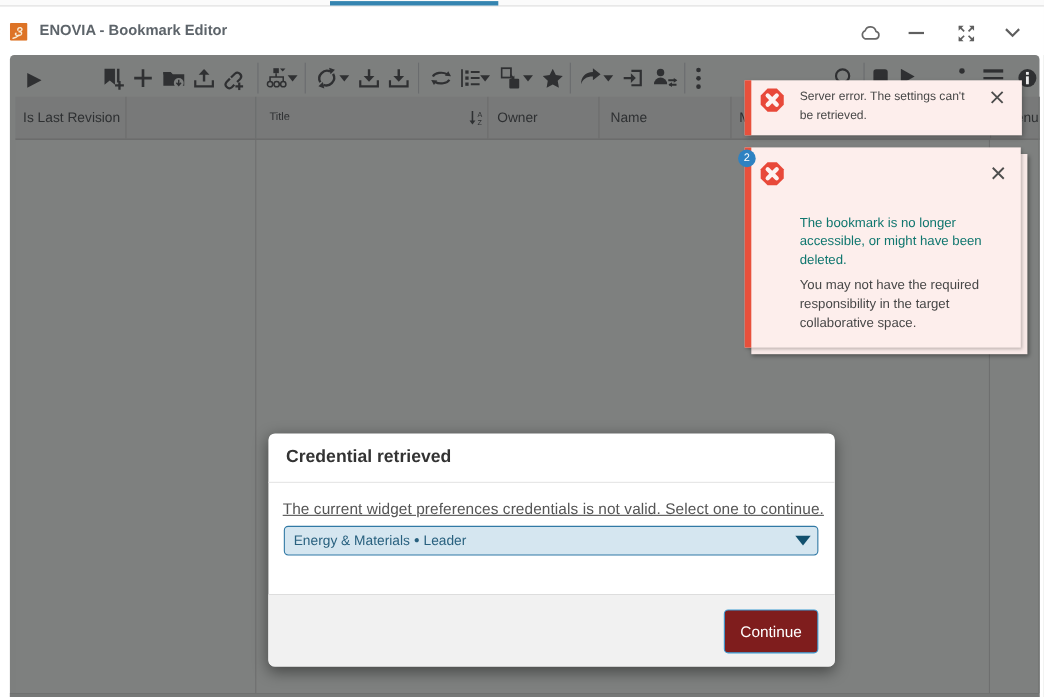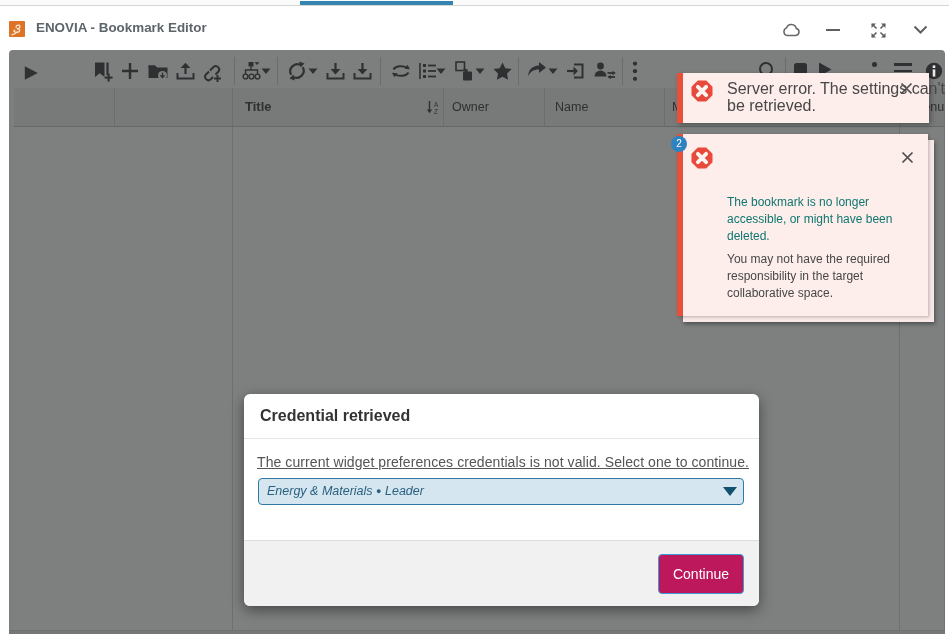--- a/index.html
+++ b/index.html
@@ -54,21 +54,22 @@
 
   <div class="abs" style="left:14px;top:88px;width:930.5px;height:39px;background:#787979;border-bottom:1px solid #666767;box-sizing:border-box;"></div>
 
   <div class="abs" style="left:114px;top:88px;width:1px;height:38px;background:#6c6d6d;"></div>
   <div class="abs" style="left:232px;top:88px;width:1px;height:38px;background:#6c6d6d;"></div>
   <div class="abs" style="left:443px;top:88px;width:1px;height:38px;background:#6c6d6d;"></div>
   <div class="abs" style="left:544px;top:88px;width:1px;height:38px;background:#6c6d6d;"></div>
   <div class="abs" style="left:664px;top:88px;width:1px;height:38px;background:#6c6d6d;"></div>
   <div class="abs" style="left:900px;top:88px;width:1px;height:38px;background:#6c6d6d;"></div>
 
-  <div class="abs" style="left:245px;top:88px;height:38px;line-height:38px;font-size:13px;color:#2e3032;font-weight:bold;">Title</div>
+  <div class="abs" style="left:21px;top:88px;height:38px;line-height:38px;font-size:12.5px;color:#2e3032;">Is Last Revision</div>
+  <div class="abs" style="left:245px;top:88px;height:38px;line-height:38px;font-size:10px;color:#2e3032;">Title</div>
   <div class="abs" style="left:452px;top:88px;height:38px;line-height:38px;font-size:12.5px;color:#2e3032;">Owner</div>
   <div class="abs" style="left:555px;top:88px;height:38px;line-height:38px;font-size:12.5px;color:#2e3032;">Name</div>
   <div class="abs" style="left:672px;top:88px;height:38px;line-height:38px;font-size:12.5px;color:#2e3032;">Modified</div>
   <div class="abs" style="left:913px;top:88px;height:38px;line-height:38px;font-size:12.5px;color:#2e3032;">Menu</div>
 
   <svg class="abs" style="left:426px;top:100px;" width="14" height="15" viewBox="0 0 14 15">
     <g stroke="#2e3032" fill="#2e3032">
       <path d="M3.5 1 L3.5 11" stroke-width="1.4" fill="none"></path>
       <path d="M0.8 9.5 L3.5 13.2 L6.2 9.5 z" stroke="none"></path>
       <text x="8" y="6.5" font-size="6.5" stroke="none" font-family="Liberation Sans">A</text>
@@ -263,21 +264,21 @@
     <circle cx="9" cy="9" r="8.2" fill="#2f3032"></circle>
     <rect x="7.7" y="3.4" width="2.6" height="2.6" fill="#ececec"></rect>
     <rect x="7.7" y="7.4" width="2.6" height="7.2" fill="#ececec"></rect>
   </svg>
 
   <div class="abs" style="left:677px;top:73px;width:246px;height:50px;background:#fdeeec;border-left:6px solid #e8503c;box-shadow:2px 2px 5px rgba(0,0,0,0.3);"></div>
   <svg class="abs" style="left:691px;top:80px;" width="22" height="22" viewBox="0 0 22 22">
     <path d="M6.8 0.5 L15.2 0.5 L21.5 6.8 L21.5 15.2 L15.2 21.5 L6.8 21.5 L0.5 15.2 L0.5 6.8 z" fill="#e8493a"></path>
     <path d="M6.9 6.9 L15.1 15.1 M15.1 6.9 L6.9 15.1" stroke="#fdf3f1" stroke-width="3.9" stroke-linecap="round"></path>
   </svg>
-  <div class="abs" style="left:727px;top:80px;font-size:16px;line-height:17px;color:#474747;">Server error. The settings can't<br>be retrieved.</div>
+  <div class="abs" style="left:727px;top:80px;font-size:11px;line-height:17px;color:#474747;">Server error. The settings can't<br>be retrieved.</div>
   <svg class="abs" style="left:900px;top:82px;" width="13" height="13" viewBox="0 0 13 13">
     <path d="M1.5 1.5 L11.5 11.5 M11.5 1.5 L1.5 11.5" stroke="#4e4e4e" stroke-width="1.7"></path>
   </svg>
 
   <div class="abs" style="left:683px;top:140px;width:251px;height:182px;background:#f8e9e7;box-shadow:1px 2px 4px rgba(0,0,0,0.4);"></div>
 
   <div class="abs" style="left:677px;top:134px;width:245px;height:182px;background:#fdeeec;border-left:6px solid #e8503c;box-shadow:1px 1px 3px rgba(0,0,0,0.25);"></div>
   <div class="abs" style="left:671px;top:136px;width:16px;height:16px;border-radius:50%;background:#2e82c2;color:#fff;font-size:10px;line-height:16px;text-align:center;">2</div>
   <svg class="abs" style="left:691px;top:147px;" width="22" height="22" viewBox="0 0 22 22">
     <path d="M6.8 0.5 L15.2 0.5 L21.5 6.8 L21.5 15.2 L15.2 21.5 L6.8 21.5 L0.5 15.2 L0.5 6.8 z" fill="#e8493a"></path>
@@ -288,19 +289,19 @@
   </svg>
   <div class="abs" style="left:727px;top:194px;font-size:12px;line-height:17px;color:#0f766e;">The bookmark is no longer<br>accessible, or might have been<br>deleted.</div>
   <div class="abs" style="left:727px;top:251px;font-size:12px;line-height:17px;color:#474747;">You may not have the required<br>responsibility in the target<br>collaborative space.</div>
 
   <div class="abs" style="left:244px;top:394px;width:515px;height:212px;background:#ffffff;border-radius:6px;box-shadow:0 4px 14px rgba(0,0,0,0.45);"></div>
   <div class="abs" style="left:244px;top:394px;width:515px;height:45px;border-bottom:1px solid #e5e5e5;box-sizing:border-box;"></div>
   <div class="abs" style="left:260px;top:394px;height:44px;line-height:44px;font-size:16px;font-weight:bold;color:#333333;">Credential retrieved</div>
   <div class="abs" style="left:257px;top:452px;width:495px;font-size:14px;letter-spacing:.08px;line-height:20px;color:#555555;white-space:nowrap;text-decoration:underline;">The current widget preferences credentials is not valid. Select one to continue.</div>
 
   <div class="abs" style="left:258px;top:478px;width:486px;height:27px;background:#d5e6f0;border:1px solid #3179a5;border-radius:4px;box-sizing:border-box;"></div>
-  <div class="abs" style="left:267px;top:478px;height:27px;line-height:27px;font-size:12.5px;color:#29617f;font-style:italic;">Energy &amp; Materials <span style="font-size:9px;vertical-align:1px;">●</span> Leader</div>
+  <div class="abs" style="left:267px;top:478px;height:27px;line-height:27px;font-size:12.5px;color:#29617f;">Energy &amp; Materials <span style="font-size:9px;vertical-align:1px;">●</span> Leader</div>
   <div class="abs" style="left:723px;top:487px;width:0;height:0;border-left:7px solid transparent;border-right:7px solid transparent;border-top:9px solid #11506e;"></div>
 
   <div class="abs" style="left:244px;top:540px;width:515px;height:66px;background:#f1f1f1;border-top:1px solid #dddddd;border-radius:0 0 6px 6px;box-sizing:border-box;"></div>
-  <div class="abs" style="left:658px;top:554px;width:86px;height:40px;background:#be185d;border:1px solid #3b9bd4;border-radius:4px;box-sizing:border-box;color:#ffffff;font-size:14px;line-height:38px;text-align:center;">Continue</div>
+  <div class="abs" style="left:658px;top:554px;width:86px;height:40px;background:#7f1d1d;border:1px solid #3b9bd4;border-radius:4px;box-sizing:border-box;color:#ffffff;font-size:14px;line-height:38px;text-align:center;">Continue</div>
 
 </div>
 
 </body></html>

